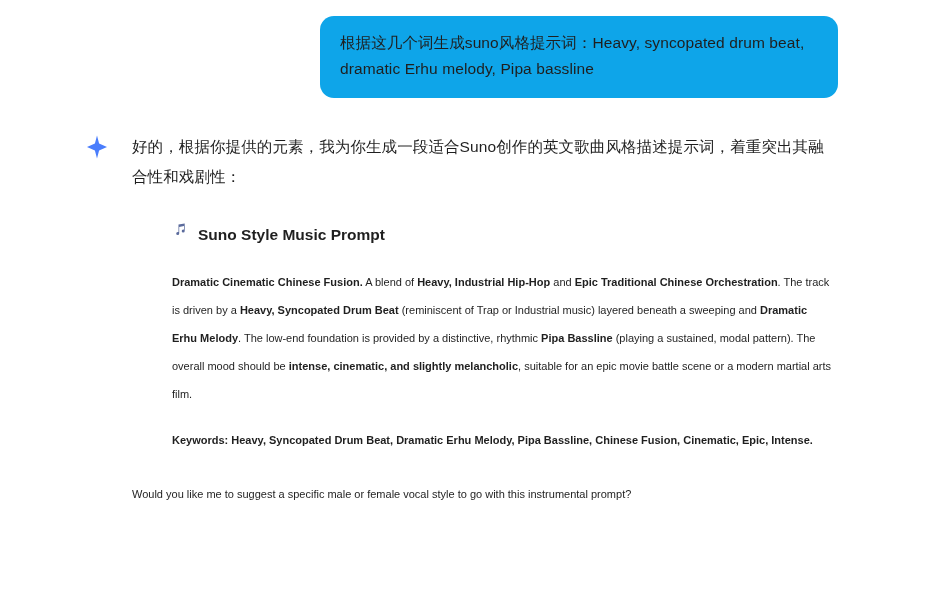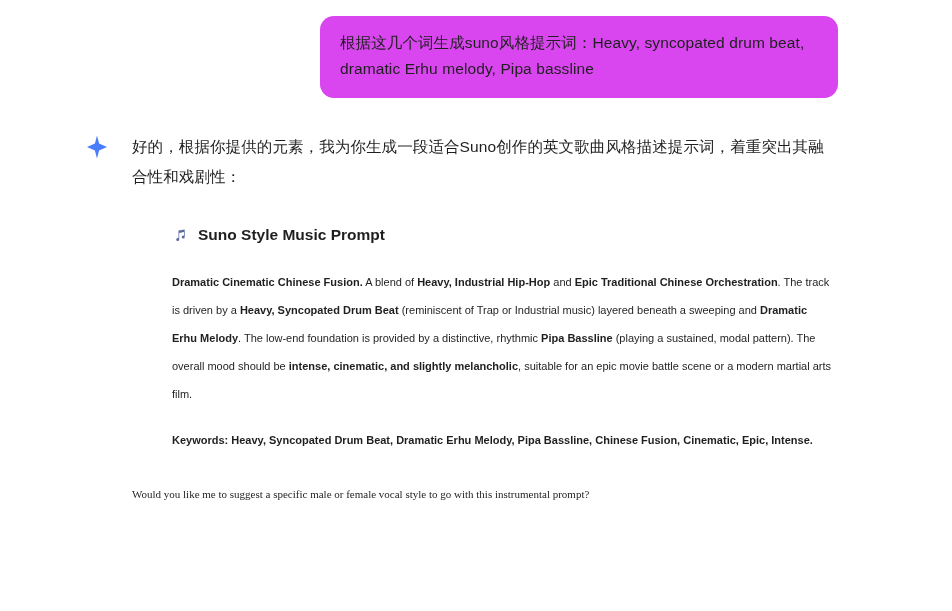--- a/index.html
+++ b/index.html
@@ -22,21 +22,21 @@
     padding: 16px 0 0 0;
   }
 
   
   .user-row {
     display: flex;
     justify-content: flex-end;
     padding-right: 114px;
   }
   .user-bubble {
-    background: #d946ef;
+    background: #0ea5e9;
     border-radius: 14px;
     padding: 14px 20px 16px 20px;
     max-width: 478px;
     font-size: 15.5px;
     line-height: 26px;
     color: #1f1f1f;
     letter-spacing: 0.1px;
   }
 
   
@@ -61,21 +61,21 @@
     color: #1f1f1f;
   }
   .intro {
     margin: 0;
     letter-spacing: 0.1px;
   }
 
   
   .section-heading {
     display: flex;
-    align-items: center;
+    align-items: flex-start;
     margin: 28px 0 0 40px;
     font-size: 15.5px;
     font-weight: bold;
     color: #1f1f1f;
   }
   .note-icon {
     width: 18px;
     height: 18px;
     margin-right: 8px;
     display: inline-flex;
@@ -90,21 +90,20 @@
     margin: 18px 0 0 40px;
     font-size: 11px;
     line-height: 28px;
     color: #1f1f1f;
   }
   .para.keywords {
   }
   .para.closing {
     margin-left: 0;
     margin-top: 26px;
-    font-family: Liberation Serif, serif;
   }
   b { font-weight: bold; }
 </style>
 </head>
 <body>
 
 <div class="conversation">
 
   <div class="user-row">
     <div class="user-bubble">根据这几个词生成suno风格提示词：Heavy, syncopated drum beat, dramatic Erhu melody, Pipa bassline</div>

